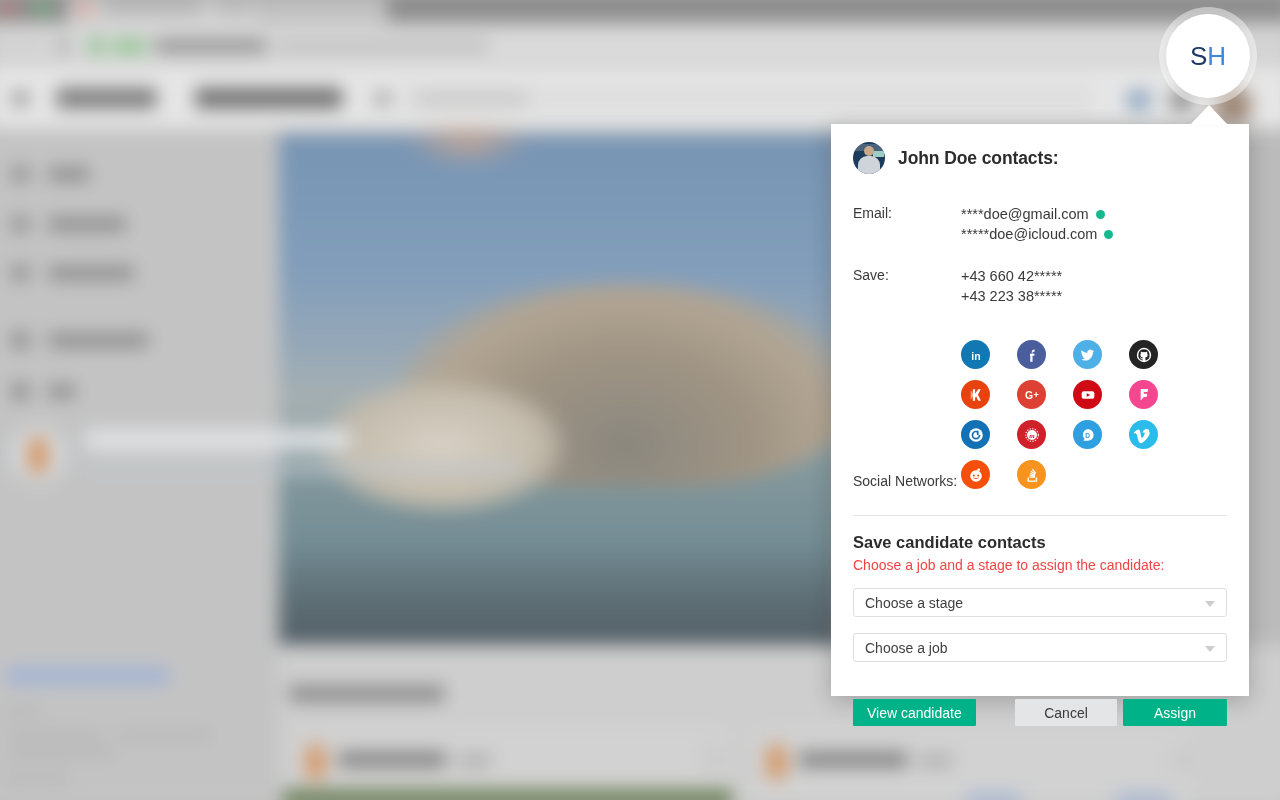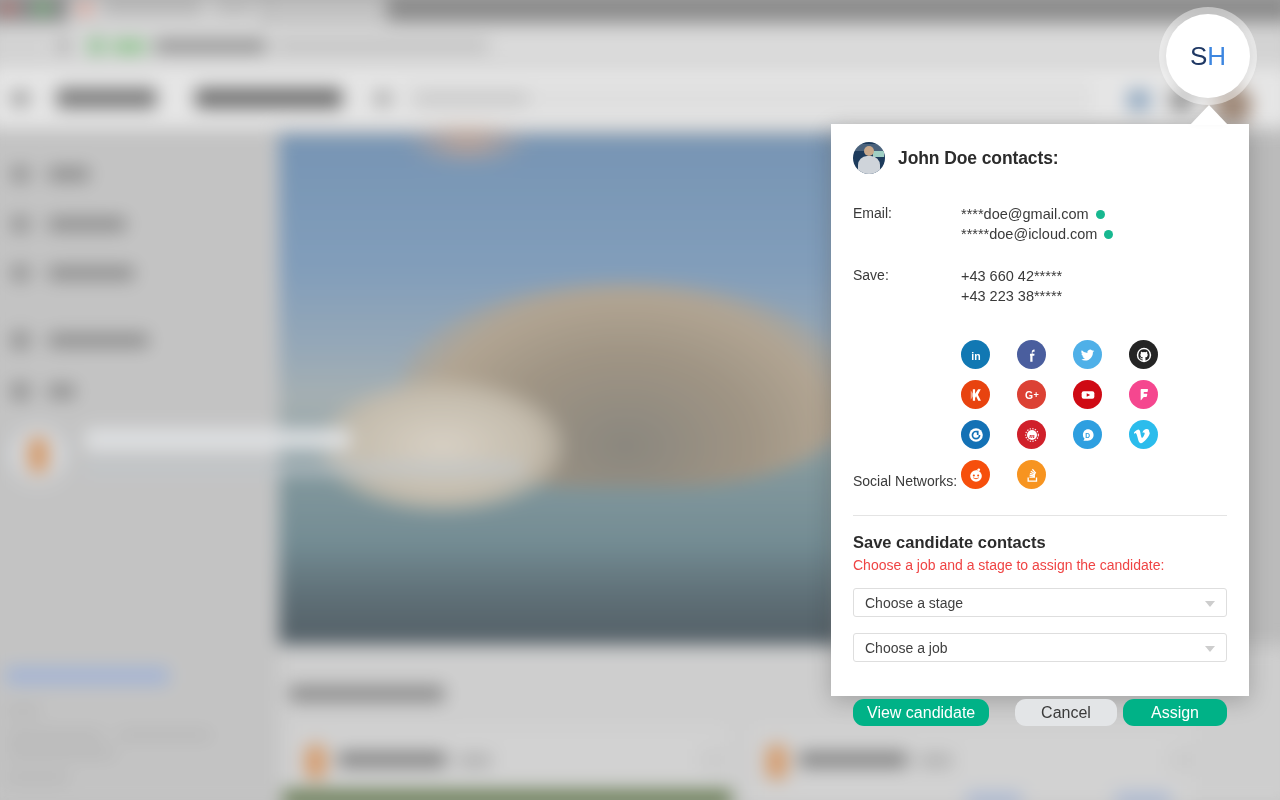--- a/index.html
+++ b/index.html
@@ -246,22 +246,22 @@
     position: absolute; right: 11px; top: 12px;
     width: 0; height: 0;
     border-left: 5px solid transparent;
     border-right: 5px solid transparent;
     border-top: 6px solid #cdcdcd;
   }
   .select-box + .select-box { margin-top: 16px; }
 
   .btn-row { display: flex; align-items: center; margin-top: 37px; }
   .btn {
-    height: 27px; border: none; border-radius: 11px;
-    font-size: 16px; font-family: "Liberation Sans", sans-serif;
+    height: 27px; border: none; border-radius: 1px;
+    font-size: 14px; font-family: "Liberation Sans", sans-serif;
     cursor: pointer; display: flex; align-items: center; justify-content: center;
     padding: 0 14px;
   }
   .btn-primary { background: #00b287; color: #fff; }
   .btn-cancel { background: #e3e5e7; color: #3a3a3a; margin-left: auto; margin-right: 6px; min-width: 102px; }
   .btn-assign { background: #00b287; color: #fff; min-width: 104px; }
 </style>
 </head>
 <body>
 

